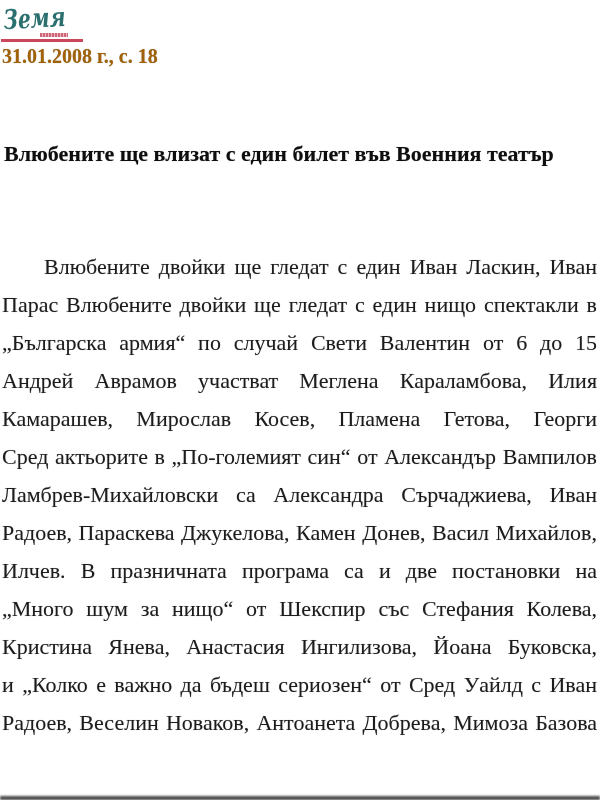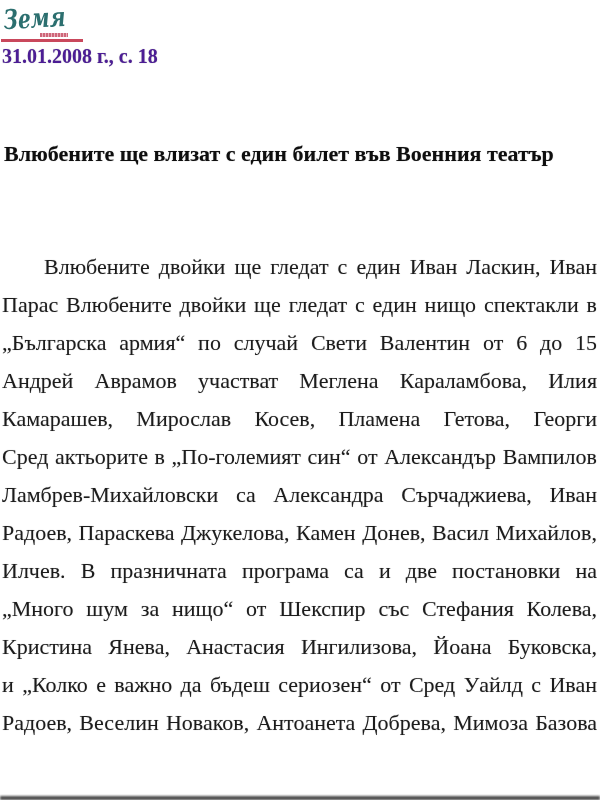--- a/index.html
+++ b/index.html
@@ -48,21 +48,21 @@
     background: #c9485c;
   }
 
   
   .dateline {
     position: absolute;
     top: 45px;
     left: 2px;
     font-size: 20px;
     font-weight: bold;
-    color: #4c1d95;
+    color: #a16207;
     text-shadow: 0 0 1px rgba(20,20,20,0.35);
     white-space: nowrap;
   }
 
   
   .headline {
     position: absolute;
     top: 126px;
     left: 4px;
     right: 4px;

